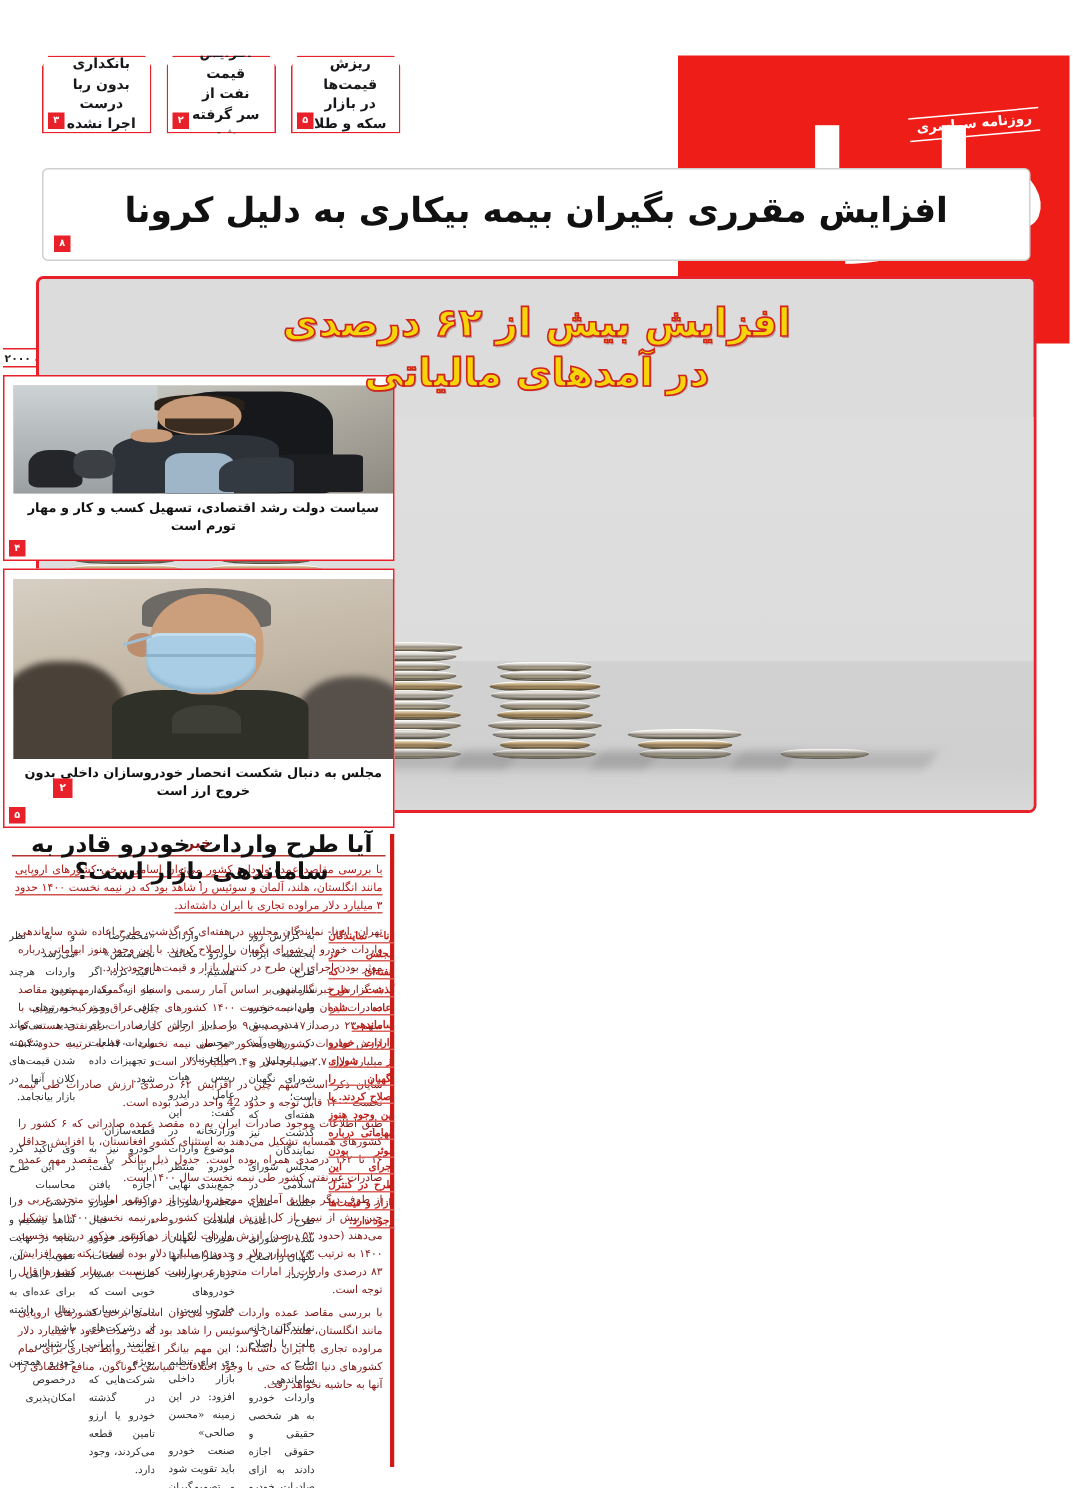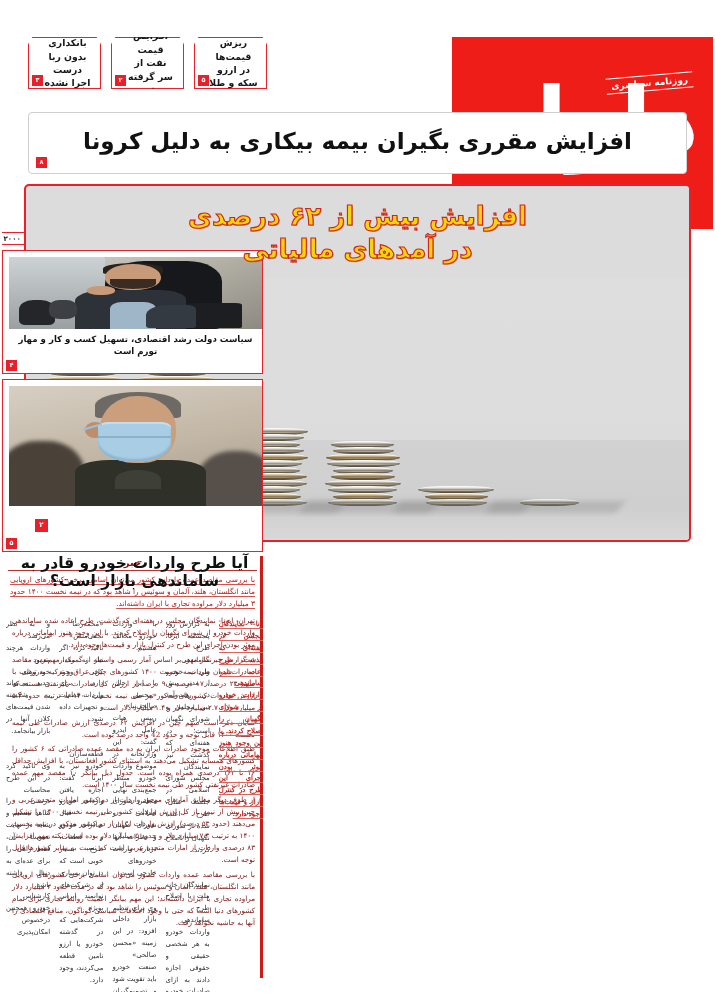--- a/index.html
+++ b/index.html
@@ -251,21 +251,21 @@
     font-weight: bold;
   }
 </style>
 </head>
 <body>
 
 <div class="page">
 
   <div class="teaser-strip">
     <div class="teaser">
-      <div class="teaser-text">ریزش قیمت‌ها در ارزو سکه و طلا</div>
+      <div class="teaser-text">ریزش قیمت‌ها در بازار سکه و طلا</div>
       <div class="pg-badge">۵</div>
     </div>
     <div class="teaser">
       <div class="teaser-text">افزایش قیمت نفت از سر گرفته شد</div>
       <div class="pg-badge">۲</div>
     </div>
     <div class="teaser">
       <div class="teaser-text">قانون بانکداری بدون ربا درست اجرا نشده است</div>
       <div class="pg-badge">۳</div>
     </div>
@@ -479,20 +479,21 @@
             <div class="p2-collar"></div>
           <div class="p2-hair"></div>
             <div class="p2-head"></div>
           <div class="p2-ear"></div>
           <div class="p2-mask"></div>
             <div class="p2-maskline"></div>
           <div class="p2-strap"></div>
         </div>
       </div>
     </div>
+    <div class="pc-cap">مجلس به دنبال شکست انحصار خودروسازان داخلی بدون خروج ارز است</div>
     <div class="pg-badge" style="bottom:2px;left:3px;">۵</div>
   </div>
 
   <div class="news-block">
     <div class="news-rule-bar"></div>
     <div class="news-label">خبر</div>
     <div class="news-label-rule"></div>
     <div class="news-lede">با بررسی مقاصد عمده واردات کشور می‌توان اسامی برخی کشورهای اروپایی مانند انگلستان، هلند، آلمان و سوئیس را شاهد بود که در نیمه نخست ۱۴۰۰ حدود ۳ میلیارد دلار مراوده تجاری با ایران داشته‌اند.</div>
     <div class="news-body" id="news-body">
         <p>تهران- ایرنا- نمایندگان مجلس در هفته‌ای که گذشت، طرح اعاده شده ساماندهی واردات خودرو از شورای نگهبان را اصلاح کردند. با این وجود هنوز ابهاماتی درباره موثر بودن اجرای این طرح در کنترل بازار و قیمت‌ها وجود دارد.</p>

